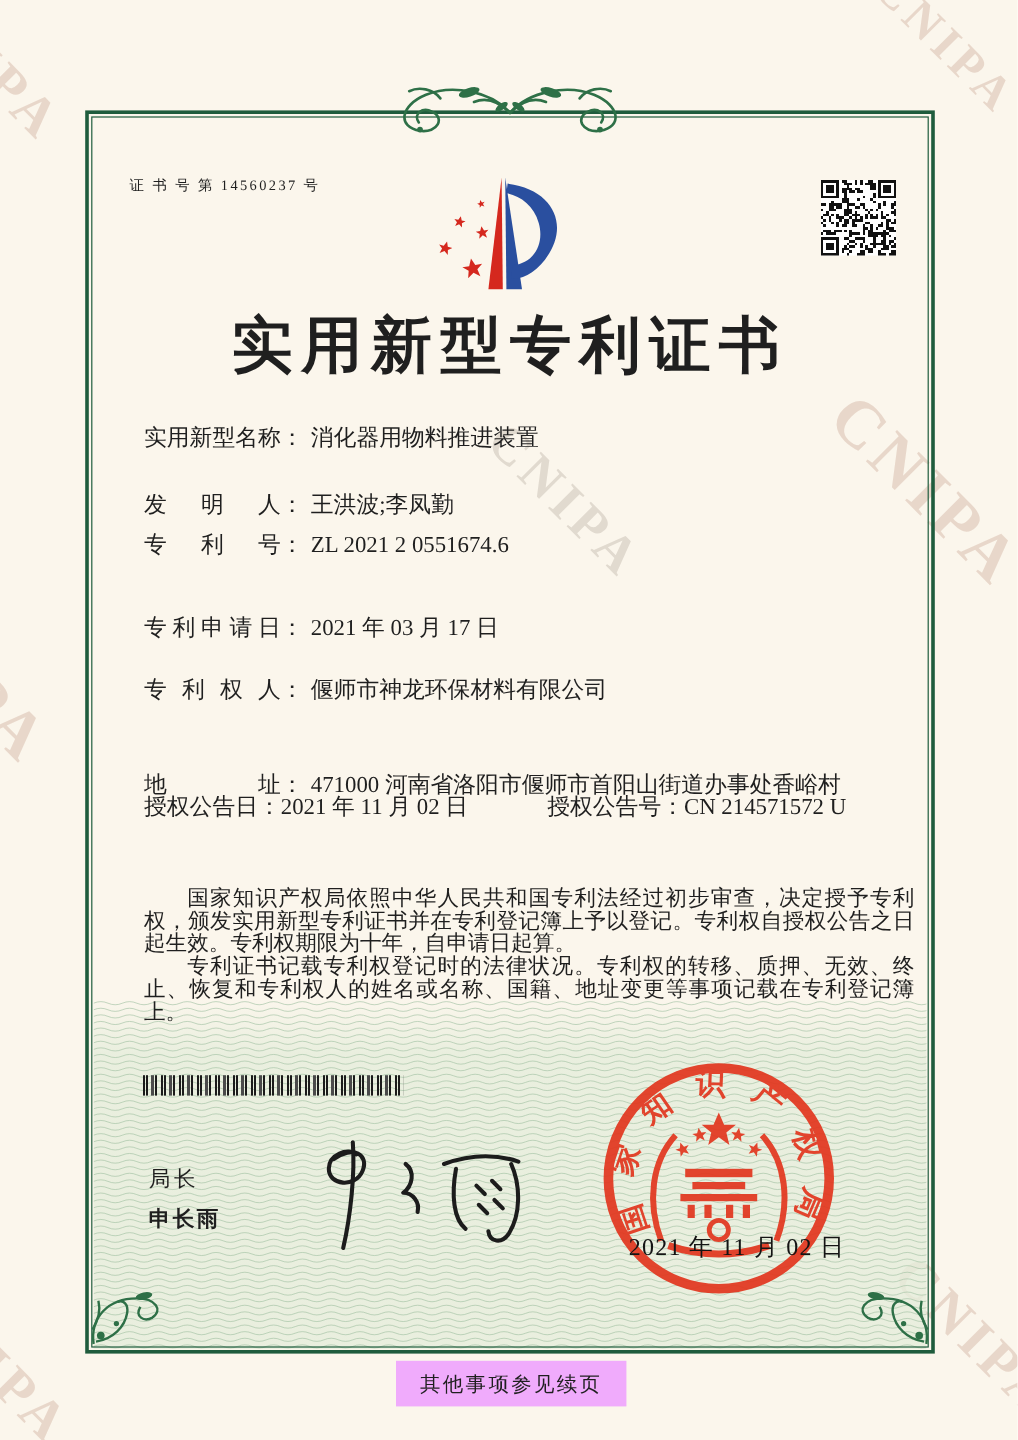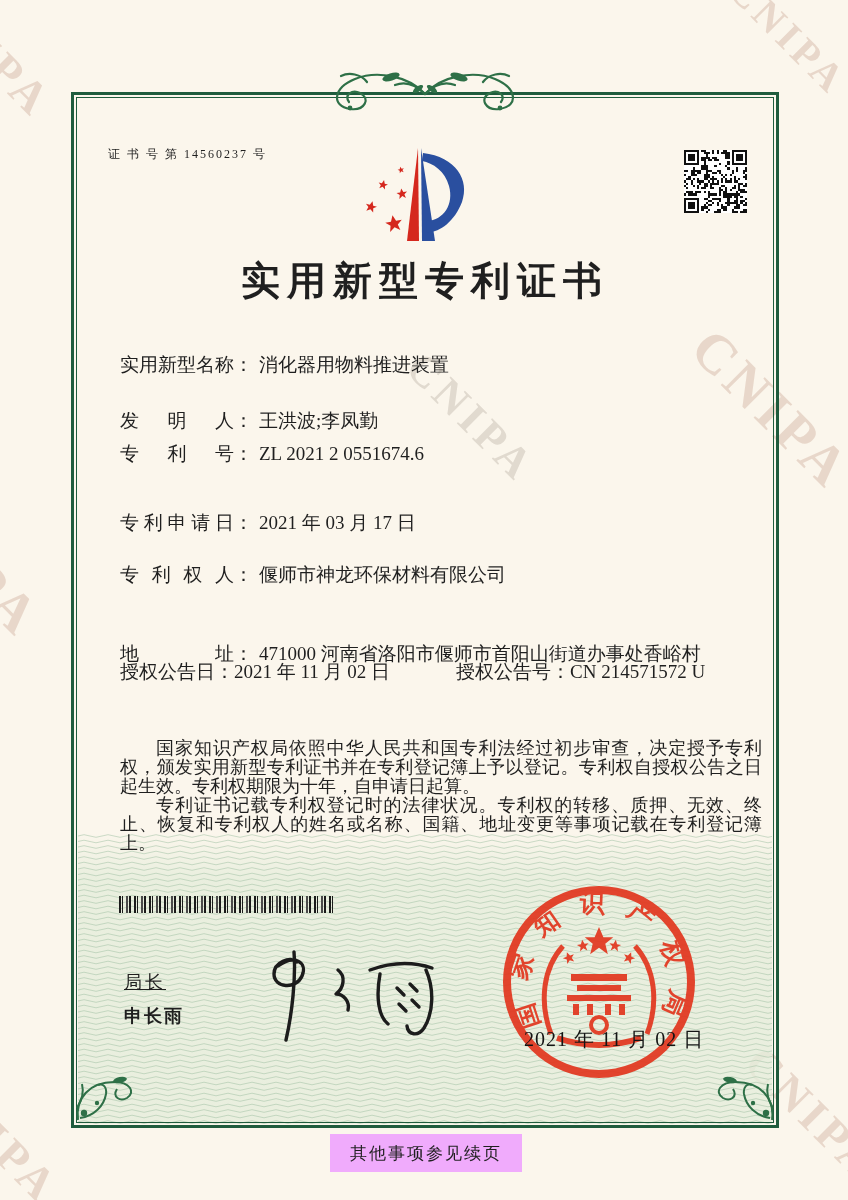--- a/index.html
+++ b/index.html
@@ -18,33 +18,33 @@
   
   .guilloche{position:absolute;left:78px;top:833px;width:694px;height:291px;z-index:1;
          background:linear-gradient(to bottom,rgba(232,239,222,0) 0,rgba(229,237,219,0.8) 45px,rgba(229,237,219,0.8) 100%);}
   .guilloche svg{display:block;}
   .ornament{position:absolute;z-index:3;}
   
   .cert-no{position:absolute;left:108px;top:146px;font-size:12px;letter-spacing:2px;z-index:4;}
   .logo{position:absolute;left:356px;top:144px;z-index:4;}
   .qr{position:absolute;left:684px;top:150px;z-index:4;}
   .title{position:absolute;left:71px;top:254px;width:708px;text-align:center;
-         font-size:39px;font-weight:bold;letter-spacing:7px;z-index:4;}
+         font-size:51px;font-weight:bold;letter-spacing:7px;z-index:4;}
   .row{position:absolute;left:120px;font-size:19px;z-index:4;white-space:nowrap;}
   .row .lbl{display:inline-block;width:114px;text-align:justify;text-align-last:justify;}
   .row .val{margin-left:6px;}
   .g2{position:absolute;left:336px;top:0;white-space:nowrap;}
   .paras{position:absolute;left:120px;top:694px;width:642px;font-size:18px;
          line-height:19px;text-align:justify;z-index:4;margin-top:45px;}
   .paras p{margin:0;text-indent:2em;}
   .barcode{position:absolute;left:119px;top:896px;width:217px;height:17px;z-index:4;
          background:repeating-linear-gradient(90deg,#1b1b1b 0 2px,rgba(0,0,0,0) 2px 3px,
          #1b1b1b 3px 4px,rgba(0,0,0,0) 4px 7px,#4a4a4a 7px 9px,rgba(0,0,0,0) 9px 10px,
          #1b1b1b 10px 12px,rgba(0,0,0,0) 12px 15px);}
-  .officer-title{position:absolute;left:124px;top:970px;font-size:18px;letter-spacing:3px;z-index:4;text-decoration:underline;}
+  .officer-title{position:absolute;left:124px;top:970px;font-size:18px;letter-spacing:3px;z-index:4;}
   .officer-name{position:absolute;left:124px;top:1004px;font-size:18px;letter-spacing:2px;z-index:4;font-weight:bold;}
   .signature{position:absolute;left:250px;top:944px;z-index:4;}
   .seal{position:absolute;left:499px;top:882px;z-index:4;opacity:0.92;}
   .seal-date{position:absolute;left:524px;top:1026px;font-size:20px;letter-spacing:1px;
          color:#141414;z-index:5;}
   .page-no{position:absolute;left:71px;top:1140px;width:708px;text-align:center;
          font-size:15px;letter-spacing:1px;z-index:4;}
   .note-box{position:absolute;left:330px;top:1134px;width:192px;height:38px;background:#f0abfc;
          display:flex;align-items:center;justify-content:center;font-size:17px;
          letter-spacing:2px;z-index:4;}

